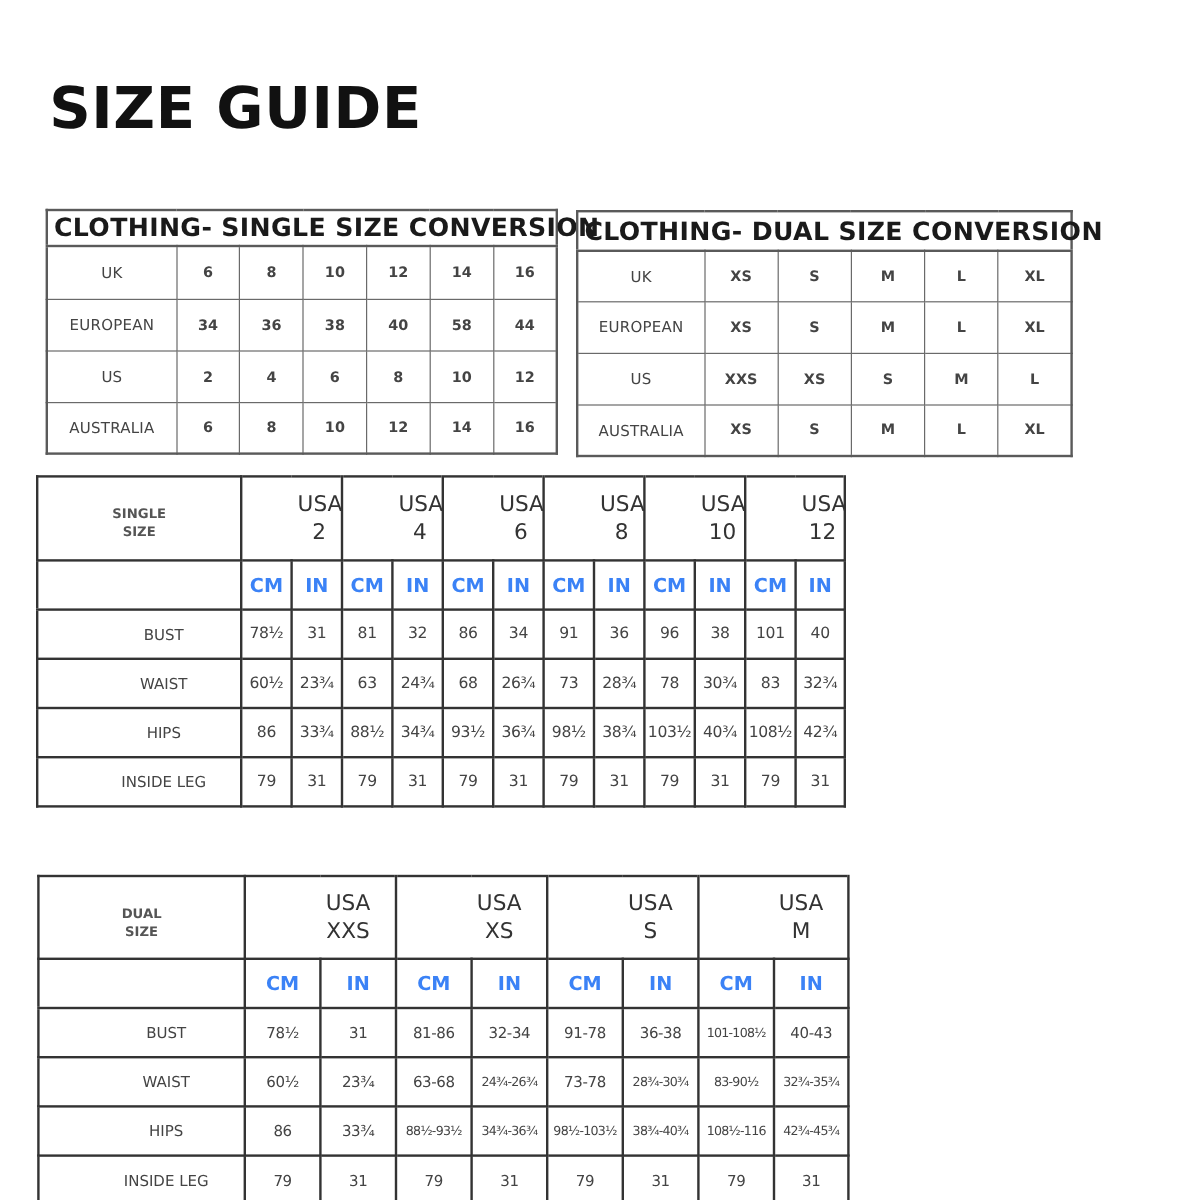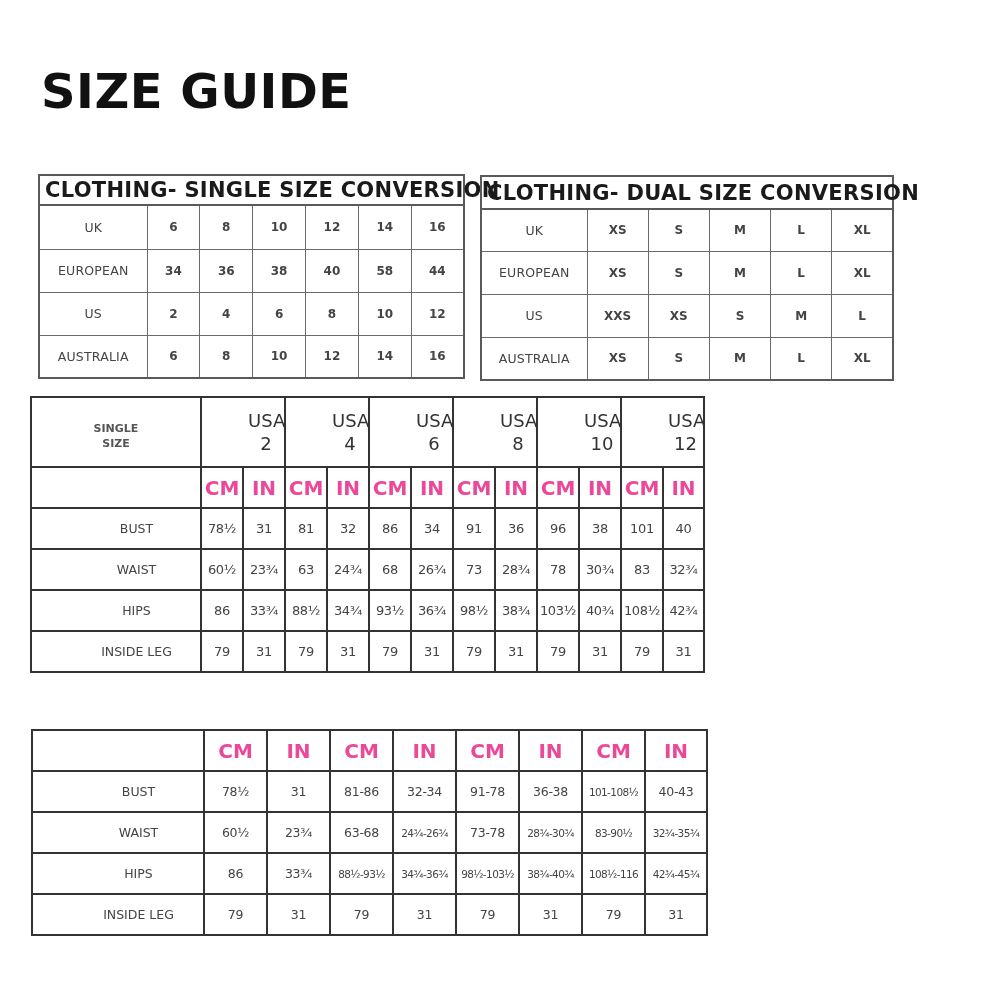--- a/index.html
+++ b/index.html
@@ -17,21 +17,21 @@
 
   #conv-single { left:38px; top:174px; width:427px; }
   #conv-dual { left:480px; top:175px; width:414px; }
 
   
   .meas { border:2px solid #333; }
   .meas td { border:2px solid #333; font-size:13px; color:#444; }
   .meas .title-cell { text-align:left; padding-left:8px; font-size:31px; font-weight:bold; color:#1a1a1a; letter-spacing:0.5px; white-space:nowrap; border-bottom:2px solid #555; border-left:1px solid #888; border-right:1px solid #888; border-top:1px solid #888; }
   .meas .corner { font-size:11px; font-weight:bold; color:#555; line-height:1.35; vertical-align:top; padding-top:24px; }
   .meas .size-head { font-size:18px; color:#333; line-height:1.3; border-top:1px solid #888; border-bottom:2px solid #333; border-left:1px solid #999;padding-left:46px; }
-  .meas .unit { font-size:20px; font-weight:bold; color:#ec4899; }
+  .meas .unit { font-size:16px; font-weight:bold; color:#3b82f6; }
   .meas .row-label { font-size:12.5px; color:#444;padding-left:41px; }
   .meas .blank { border:none; border-right:2px solid #333; border-bottom:2px solid #333; }
   .meas td.val { white-space:nowrap; letter-spacing:-0.3px; }
 
   #meas-single { left:30px; top:396px; width:675px; }
   #meas-dual { left:31px; top:729px; width:675px; }
   #meas-dual td.val { font-size:12.5px; }
   #meas-dual td.tight { font-size:10.5px; letter-spacing:-0.6px; }
 </style>
 </head>
@@ -271,20 +271,42 @@
     <col style="width:63px">
       <col style="width:63px">
     <col style="width:63px">
       <col style="width:63px">
     <col style="width:63px">
       <col style="width:63px">
     <col style="width:63px">
       <col style="width:62px">
   </colgroup>
   <tbody>
+      <tr style="height:69px">
+    <td class="corner">
+      <div>DUAL</div>
+      <div>SIZE</div>
+    </td>
+    <td colspan="2" class="size-head">
+          <div>USA</div>
+          <div>XXS</div>
+        </td>
+    <td colspan="2" class="size-head">
+          <div>USA</div>
+          <div>XS</div>
+        </td>
+    <td colspan="2" class="size-head">
+          <div>USA</div>
+          <div>S</div>
+        </td>
+    <td colspan="2" class="size-head">
+          <div>USA</div>
+          <div>M</div>
+        </td>
+  </tr>
   <tr style="height:41px">
     <td class="blank"></td>
     <td class="unit">CM</td>
     <td class="unit">IN</td>
     <td class="unit">CM</td>
     <td class="unit">IN</td>
     <td class="unit">CM</td>
     <td class="unit">IN</td>
     <td class="unit">CM</td>
     <td class="unit">IN</td>

